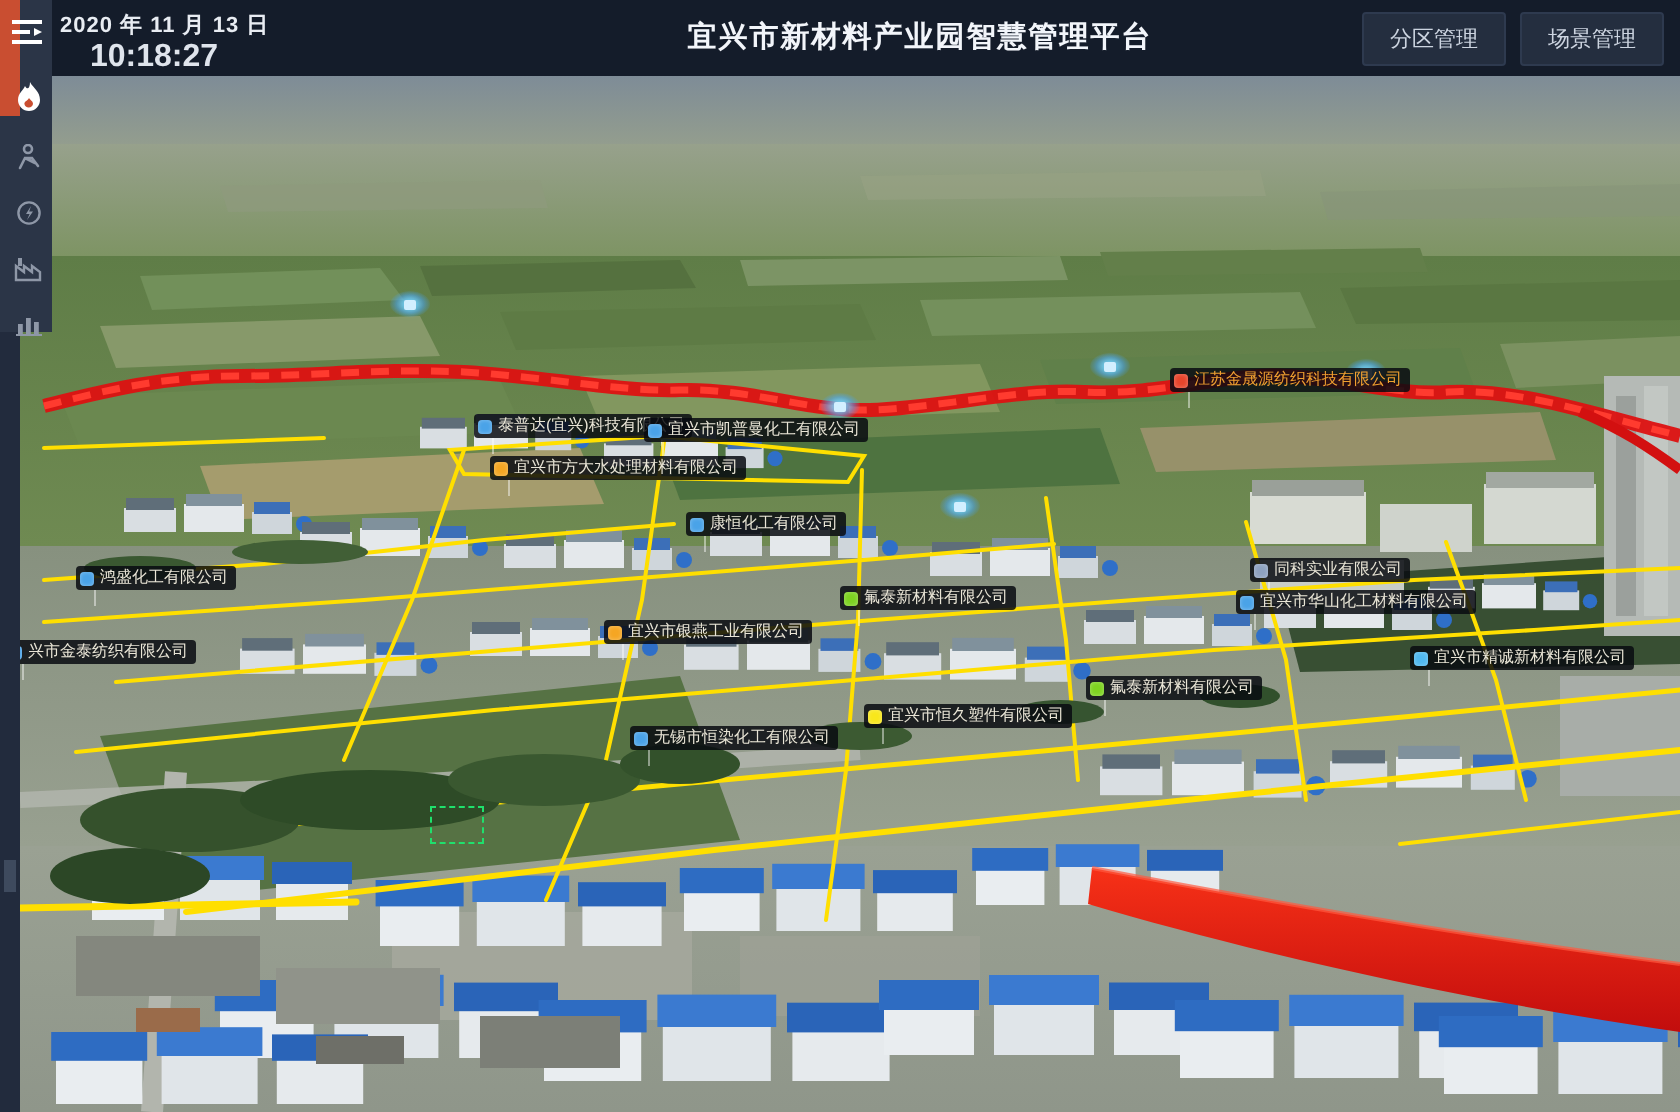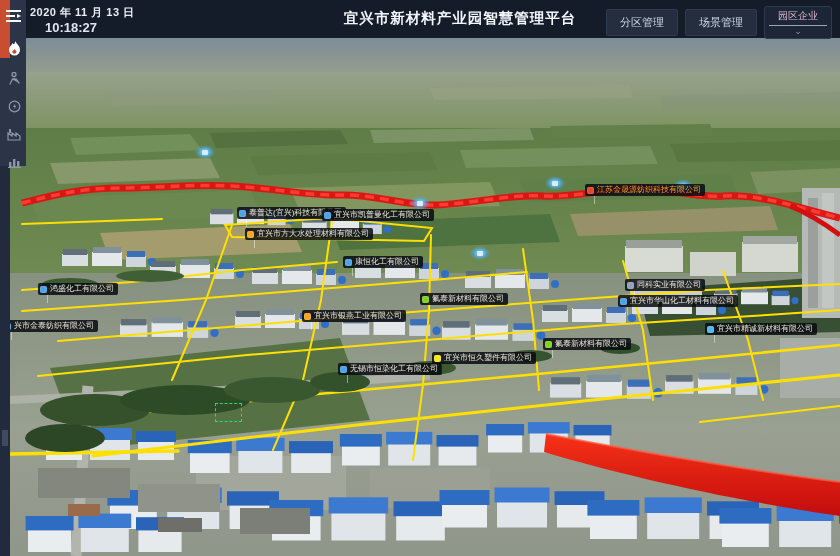--- a/index.html
+++ b/index.html
@@ -2,21 +2,21 @@
 <html><head>
 <meta charset="utf-8">
 <style>
   html,body{margin:0;padding:0;background:#0b111c;}
   *{box-sizing:border-box;font-family:"Liberation Sans","DejaVu Sans",sans-serif;}
   #stage{position:relative;width:840px;height:556px;overflow:hidden;background:#141c2a;}
 
   
   #header{position:absolute;left:0;top:0;width:840px;height:38px;background:#141c2a;z-index:30;}
   .hdr-date{position:absolute;left:30px;top:5px;font-size:11px;font-weight:700;color:#e8ecf2;letter-spacing:.5px;}
-  .hdr-time{position:absolute;left:45px;top:20px;font-size:13px;font-weight:700;color:#dfe4ec;}
+  .hdr-time{position:absolute;left:45px;top:20px;font-size:16px;font-weight:700;color:#dfe4ec;}
   .hdr-title{position:absolute;left:300px;top:9px;width:320px;text-align:center;font-size:14.5px;font-weight:700;color:#f2f5fa;letter-spacing:1px;}
   .hdr-right{position:absolute;right:8px;top:6px;display:flex;gap:7px;align-items:center;}
   .hdr-btn{background:#242e3f;color:#ccd4e0;font-size:11px;padding:5px 13px;border:1px solid #2e3a4f;border-radius:2px;cursor:pointer;white-space:nowrap;}
   .hdr-drop{width:68px;background:#1d2636;border:1px solid #2e3a4f;border-radius:3px;padding:2px 4px 1px;display:flex;flex-direction:column;align-items:center;cursor:pointer;}
   .hdr-drop .lab{font-size:10px;color:#d9b8d2;width:100%;text-align:center;padding-bottom:2px;border-bottom:1px solid #9aa6b8;}
   .hdr-drop .chev{font-size:9px;color:#8b97a8;line-height:11px;}
 
   
   #rail{position:absolute;left:0;top:0;width:26px;height:166px;background:#2b3547;z-index:40;}
   #rail-accent{position:absolute;left:0;top:0;width:10px;height:58px;background:#c94e31;z-index:41;}
@@ -265,21 +265,21 @@
           <span class="chip-tx">宜兴市精诚新材料有限公司</span>
         </div>
         <div class="chip" style="left: 533px; top: 300px;">
           <span class="chip-ic" style="background: rgb(126, 211, 33);"></span>
           <span class="chip-tx">氟泰新材料有限公司</span>
         </div>
         <div class="chip" style="left: 422px; top: 314px;">
           <span class="chip-ic" style="background: rgb(248, 231, 28);"></span>
           <span class="chip-tx">宜兴市恒久塑件有限公司</span>
         </div>
-        <div class="chip" style="left: 328px; top: 325px;">
+        <div class="chip" style="left: 305px; top: 325px;">
           <span class="chip-ic" style="background: rgb(74, 163, 232);"></span>
           <span class="chip-tx">无锡市恒染化工有限公司</span>
         </div>
         <div class="chip" style="left: -8px; top: 282px;">
           <span class="chip-ic" style="background: rgb(74, 163, 232);"></span>
           <span class="chip-tx">兴市金泰纺织有限公司</span>
         </div>
         <div class="holo" style="left: 195px; top: 114px;"></div>
         <div class="holo" style="left: 410px; top: 165px;"></div>
         <div class="holo" style="left: 545px; top: 145px;"></div>
@@ -289,24 +289,20 @@
     <div id="selbox" style="left: 205px; top: 365px; width: 27px; height: 19px;"></div>
   </div>
 
   <div id="header">
     <div class="hdr-date">2020 年 11 月 13 日</div>
     <div class="hdr-time">10:18:27</div>
     <div class="hdr-title">宜兴市新材料产业园智慧管理平台</div>
     <div class="hdr-right">
       <button class="hdr-btn">分区管理</button>
       <button class="hdr-btn">场景管理</button>
-      <div class="hdr-drop">
-        <span class="lab">园区企业</span>
-        <span class="chev">⌄</span>
-      </div>
     </div>
   </div>
 
   <div id="rail"></div>
   <div id="rail-accent"></div>
   <div id="rail-strip"></div>
   <div id="rail-thumb"></div>
 
   <div class="rail-btn" style="top:4px">
     <svg width="16" height="12" viewBox="0 0 16 12">

